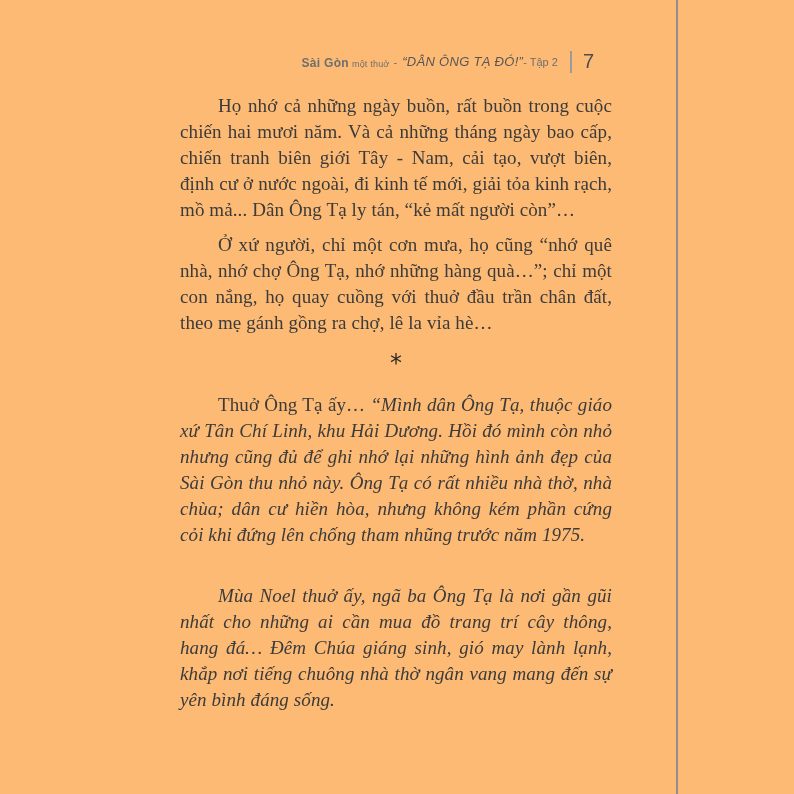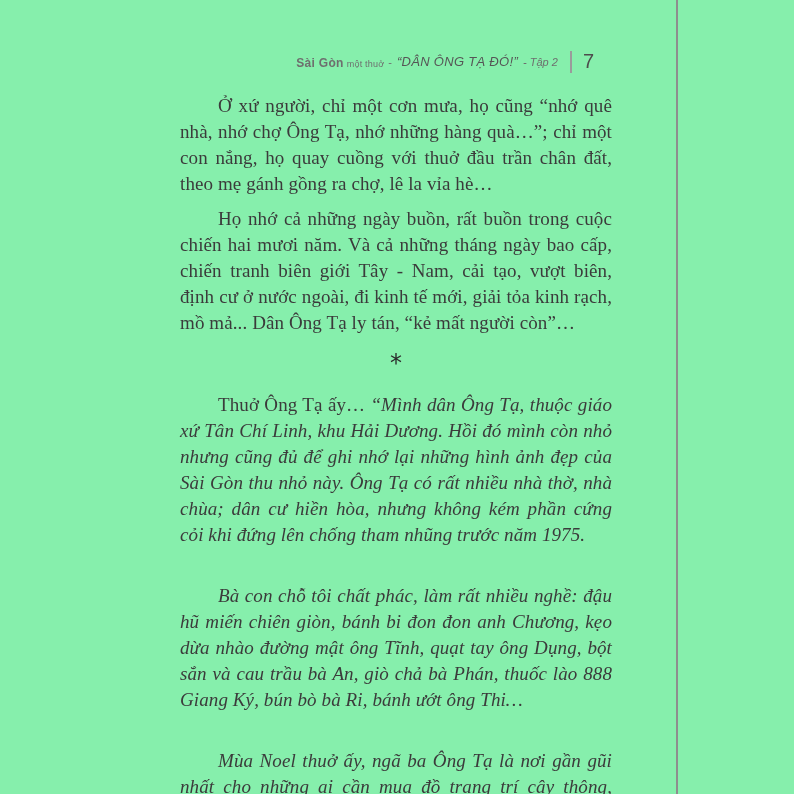--- a/index.html
+++ b/index.html
@@ -5,21 +5,21 @@
   html, body { margin: 0; padding: 0; }
   body {
     width: 794px; height: 794px;
     background: #ffffff;
     position: relative;
     overflow: hidden;
     font-family: "Liberation Serif", serif;
   }
   .scan-page {
     position: absolute; inset: 0;
-    background: #86efac;
+    background: #fdba74;
   }
   .edge-line {
     position: absolute;
     left: 676px; top: 0;
     width: 2px; height: 794px;
     background: var(--page-edge-line, #8e8e8e);
   }
   .running-header {
     position: absolute;
     top: 50px; left: 180px; width: 414px;
@@ -30,21 +30,21 @@
     color: var(--header-text, #6e6e6e);
     white-space: nowrap;
   }
   .h-series-main { font-size: 12px; font-weight: bold; letter-spacing: .3px; }
   .h-series-sub  { font-size: 9px; margin-left: 3px; letter-spacing: .2px; }
   .h-dash        { font-size: 11px; margin: 0 5px 0 4px; }
   .h-book {
     font-size: 13px; font-weight: normal; font-style: italic;
     letter-spacing: .3px; color: var(--header-title, #565656);
   }
-  .h-vol  { font-size: 11px; font-style: italic; margin-left: 5px; }
+  .h-vol  { font-size: 11px; }
   .h-sep  {
     width: 2px; height: 22px;
     background: #9b9b9b;
     margin: 0 11px 0 12px;
     align-self: center;
   }
   .h-page { font-size: 20px; color: var(--page-number, #4d4d4d); font-weight: 500; }
 
   .page-text {
     position: absolute;
@@ -82,23 +82,22 @@
       <span class="h-series-main">Sài Gòn</span><span class="h-series-sub">một thuở</span>
     </span>
     <span class="h-dash">-</span>
     <span class="h-book">“DÂN ÔNG TẠ ĐÓ!”</span>
     <span class="h-vol">- Tập 2</span>
     <span class="h-sep"></span>
     <span class="h-page">7</span>
   </div>
 
   <div class="page-text">
+    <p class="para">Họ nhớ cả những ngày buồn, rất buồn trong cuộc chiến hai mươi năm. Và cả những tháng ngày bao cấp, chiến tranh biên giới Tây - Nam, cải tạo, vượt biên, định cư ở nước ngoài, đi kinh tế mới, giải tỏa kinh rạch, mồ mả... Dân Ông Tạ ly tán, “kẻ mất người còn”…</p>
     <p class="para">Ở xứ người, chỉ một cơn mưa, họ cũng “nhớ quê nhà, nhớ chợ Ông Tạ, nhớ những hàng quà…”; chỉ một con nắng, họ quay cuồng với thuở đầu trần chân đất, theo mẹ gánh gồng ra chợ, lê la vỉa hè…</p>
-    <p class="para">Họ nhớ cả những ngày buồn, rất buồn trong cuộc chiến hai mươi năm. Và cả những tháng ngày bao cấp, chiến tranh biên giới Tây - Nam, cải tạo, vượt biên, định cư ở nước ngoài, đi kinh tế mới, giải tỏa kinh rạch, mồ mả... Dân Ông Tạ ly tán, “kẻ mất người còn”…</p>
 
     <div class="section-divider">*</div>
 
     <p class="para"><span>Thuở Ông Tạ ấy… </span><span class="quote-italic">“Mình dân Ông Tạ, thuộc giáo xứ Tân Chí Linh, khu Hải Dương. Hồi đó mình còn nhỏ nhưng cũng đủ để ghi nhớ lại những hình ảnh đẹp của Sài Gòn thu nhỏ này. Ông Tạ có rất nhiều nhà thờ, nhà chùa; dân cư hiền hòa, nhưng không kém phần cứng cỏi khi đứng lên chống tham nhũng trước năm 1975.</span></p>
-    <p class="para quote-italic">Bà con chỗ tôi chất phác, làm rất nhiều nghề: đậu hũ miến chiên giòn, bánh bi đon đon anh Chương, kẹo dừa nhào đường mật ông Tĩnh, quạt tay ông Dụng, bột sắn và cau trầu bà An, giò chả bà Phán, thuốc lào 888 Giang Ký, bún bò bà Ri, bánh ướt ông Thi…</p>
     <p class="para quote-italic">Mùa Noel thuở ấy, ngã ba Ông Tạ là nơi gần gũi nhất cho những ai cần mua đồ trang trí cây thông, hang đá… Đêm Chúa giáng sinh, gió may lành lạnh, khắp nơi tiếng chuông nhà thờ ngân vang mang đến sự yên bình đáng sống.</p>
   </div>
 
 </div>
 
 </body></html>

